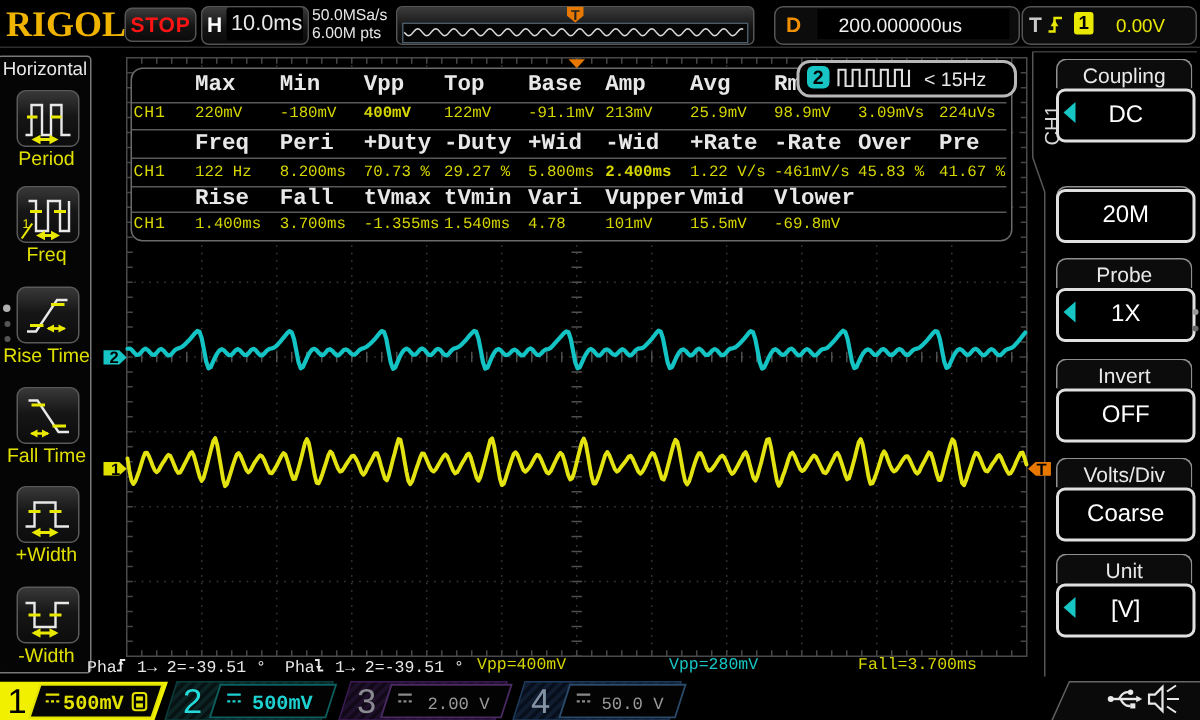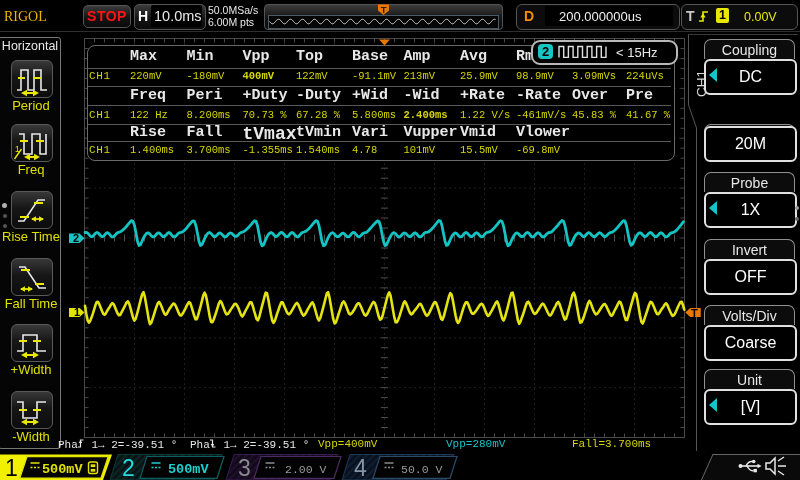--- a/index.html
+++ b/index.html
@@ -20,21 +20,21 @@
       <path d="M85.0,305.7 L86.3,313.9 L87.6,320.3 L88.9,322.7 L90.2,320.9 L91.5,317.5 L92.8,313.9 L94.1,309.6 L95.4,305.3 L96.7,302.0 L98.0,301.8 L99.3,304.2 L100.6,307.4 L101.9,310.8 L103.2,313.7 L104.5,314.8 L105.8,313.5 L107.1,311.0 L108.4,308.8 L109.7,307.0 L111.0,304.7 L112.3,303.2 L113.6,304.0 L114.9,306.9 L116.2,310.2 L117.5,313.3 L118.8,315.3 L120.1,315.0 L121.4,312.7 L122.7,310.1 L124.0,307.6 L125.3,305.1 L126.6,302.4 L127.9,301.3 L129.2,303.7 L130.5,308.2 L131.8,313.1 L133.1,317.9 L134.4,320.6 L135.7,318.7 L137.0,314.2 L138.3,309.2 L139.6,303.9 L140.9,298.9 L142.2,294.1 L143.5,292.1 L144.8,296.6 L146.1,304.1 L147.4,311.5 L148.7,319.3 L150.0,324.1 L151.3,322.8 L152.6,318.9 L153.9,314.8 L155.2,310.5 L156.5,306.6 L157.8,303.2 L159.1,302.0 L160.4,303.9 L161.7,307.1 L163.0,310.4 L164.3,313.5 L165.6,314.9 L166.9,313.7 L168.2,311.2 L169.5,308.8 L170.8,306.9 L172.1,305.0 L173.4,303.5 L174.7,304.1 L176.0,306.4 L177.3,309.5 L178.6,312.7 L179.9,315.2 L181.2,315.5 L182.5,313.7 L183.8,311.6 L185.1,309.2 L186.4,306.4 L187.7,303.9 L189.0,302.1 L190.3,303.1 L191.6,307.0 L192.9,311.4 L194.2,315.8 L195.5,319.3 L196.8,319.2 L198.1,315.3 L199.4,310.6 L200.7,305.9 L202.0,300.6 L203.3,295.4 L204.6,292.7 L205.9,295.4 L207.2,302.1 L208.5,309.6 L209.8,316.9 L211.1,321.9 L212.4,322.3 L213.7,319.5 L215.0,315.8 L216.3,311.8 L217.6,307.7 L218.9,303.4 L220.2,301.0 L221.5,302.3 L222.8,305.8 L224.1,309.3 L225.4,312.5 L226.7,314.4 L228.0,313.9 L229.3,312.1 L230.6,309.9 L231.9,307.9 L233.2,306.0 L234.5,304.1 L235.8,303.8 L237.1,305.6 L238.4,308.1 L239.7,311.4 L241.0,314.9 L242.3,316.5 L243.6,314.8 L244.9,311.9 L246.2,309.5 L247.5,307.2 L248.8,304.5 L250.1,302.2 L251.4,302.2 L252.7,305.7 L254.0,310.5 L255.3,314.9 L256.6,319.0 L257.9,320.3 L259.2,317.2 L260.5,312.1 L261.8,306.9 L263.1,302.2 L264.4,297.0 L265.7,292.7 L267.0,293.2 L268.3,299.2 L269.6,306.9 L270.9,314.2 L272.2,320.5 L273.5,322.8 L274.8,320.8 L276.1,317.0 L277.4,312.9 L278.7,309.3 L280.0,305.4 L281.3,302.3 L282.6,302.4 L283.9,305.2 L285.2,308.3 L286.5,311.3 L287.8,313.6 L289.1,314.3 L290.4,313.1 L291.7,310.9 L293.0,308.6 L294.3,306.4 L295.6,304.2 L296.9,302.9 L298.2,304.3 L299.5,307.4 L300.8,310.7 L302.1,313.8 L303.4,315.6 L304.7,314.9 L306.0,312.8 L307.3,310.2 L308.6,307.9 L309.9,305.8 L311.2,303.4 L312.5,302.3 L313.8,304.8 L315.1,309.4 L316.4,314.0 L317.7,318.4 L319.0,320.5 L320.3,318.0 L321.6,313.4 L322.9,308.6 L324.2,303.7 L325.5,298.7 L326.8,293.5 L328.1,292.2 L329.4,297.1 L330.7,304.5 L332.0,312.0 L333.3,319.2 L334.6,323.4 L335.9,322.4 L337.2,318.6 L338.5,314.3 L339.8,310.3 L341.1,306.3 L342.4,302.8 L343.7,301.5 L345.0,303.2 L346.3,306.5 L347.6,310.1 L348.9,313.4 L350.2,314.5 L351.5,313.3 L352.8,311.8 L354.1,309.8 L355.4,307.3 L356.7,304.8 L358.0,303.2 L359.3,303.6 L360.6,306.0 L361.9,309.1 L363.2,312.2 L364.5,314.9 L365.8,315.7 L367.1,314.2 L368.4,311.6 L369.7,308.7 L371.0,306.0 L372.3,303.5 L373.6,301.9 L374.9,303.1 L376.2,306.9 L377.5,311.9 L378.8,316.8 L380.1,319.7 L381.4,318.9 L382.7,315.2 L384.0,310.2 L385.3,304.8 L386.6,299.7 L387.9,294.8 L389.2,292.3 L390.5,295.6 L391.8,302.8 L393.1,310.5 L394.4,317.7 L395.7,322.3 L397.0,322.3 L398.3,319.5 L399.6,315.9 L400.9,311.7 L402.2,307.5 L403.5,303.3 L404.8,301.3 L406.1,303.2 L407.4,306.5 L408.7,309.9 L410.0,313.0 L411.3,314.4 L412.6,313.4 L413.9,311.5 L415.2,309.9 L416.5,308.2 L417.8,306.4 L419.1,304.4 L420.4,303.8 L421.7,305.7 L423.0,308.7 L424.3,311.6 L425.6,314.4 L426.9,315.8 L428.2,314.6 L429.5,312.3 L430.8,309.7 L432.1,306.7 L433.4,303.9 L434.7,302.0 L436.0,302.7 L437.3,306.0 L438.6,310.2 L439.9,314.7 L441.2,319.0 L442.5,319.8 L443.8,316.3 L445.1,311.3 L446.4,306.3 L447.7,301.2 L449.0,296.3 L450.3,293.2 L451.6,294.6 L452.9,300.5 L454.2,307.9 L455.5,315.2 L456.8,320.9 L458.1,323.0 L459.4,321.0 L460.7,317.0 L462.0,312.5 L463.3,308.4 L464.6,304.8 L465.9,302.2 L467.2,302.2 L468.5,304.8 L469.8,308.5 L471.1,311.9 L472.4,313.8 L473.7,313.6 L475.0,312.2 L476.3,310.5 L477.6,308.5 L478.9,306.4 L480.2,304.6 L481.5,303.7 L482.8,304.8 L484.1,307.6 L485.4,310.9 L486.7,314.0 L488.0,315.9 L489.3,314.9 L490.6,312.6 L491.9,310.3 L493.2,307.8 L494.5,305.4 L495.8,302.7 L497.1,301.4 L498.4,304.2 L499.7,309.1 L501.0,314.1 L502.3,318.7 L503.6,320.4 L504.9,317.6 L506.2,312.9 L507.5,308.2 L508.8,302.8 L510.1,297.5 L511.4,293.1 L512.7,292.7 L514.0,298.1 L515.3,305.8 L516.6,313.3 L517.9,320.5 L519.2,323.9 L520.5,321.7 L521.8,317.7 L523.1,314.3 L524.4,310.2 L525.7,305.9 L527.0,302.6 L528.3,301.7 L529.6,303.7 L530.9,306.9 L532.2,310.0 L533.5,312.8 L534.8,314.0 L536.1,313.2 L537.4,311.3 L538.7,309.2 L540.0,307.2 L541.3,305.0 L542.6,303.6 L543.9,304.5 L545.2,307.0 L546.5,309.7 L547.8,312.5 L549.1,315.0 L550.4,315.5 L551.7,313.8 L553.0,310.9 L554.3,308.4 L555.6,306.0 L556.9,303.1 L558.2,301.9 L559.5,304.0 L560.8,307.9 L562.1,311.9 L563.4,316.3 L564.7,319.6 L566.0,318.9 L567.3,314.6 L568.6,309.8 L569.9,305.0 L571.2,299.6 L572.5,294.7 L573.8,292.7 L575.1,296.1 L576.4,302.9 L577.7,310.5 L579.0,317.9 L580.3,322.6 L581.6,322.3 L582.9,319.3 L584.2,315.7 L585.5,311.7 L586.8,307.5 L588.1,303.1 L589.4,300.9 L590.7,302.9 L592.0,306.7 L593.3,310.0 L594.6,312.8 L595.9,314.4 L597.2,313.7 L598.5,312.0 L599.8,310.0 L601.1,307.8 L602.4,305.9 L603.7,304.3 L605.0,304.1 L606.3,306.1 L607.6,309.0 L608.9,311.8 L610.2,314.5 L611.5,315.8 L612.8,314.4 L614.1,311.5 L615.4,309.0 L616.7,306.7 L618.0,303.9 L619.3,301.6 L620.6,302.3 L621.9,306.1 L623.2,311.0 L624.5,316.1 L625.8,320.0 L627.1,320.0 L628.4,315.9 L629.7,310.5 L631.0,305.7 L632.3,301.1 L633.6,296.4 L634.9,292.9 L636.2,294.2 L637.5,300.5 L638.8,308.3 L640.1,316.0 L641.4,322.0 L642.7,323.5 L644.0,320.4 L645.3,316.3 L646.6,312.5 L647.9,308.5 L649.2,304.5 L650.5,301.9 L651.8,302.4 L653.1,304.9 L654.4,308.1 L655.7,311.4 L657.0,313.9 L658.3,314.3 L659.6,312.6 L660.9,310.3 L662.2,308.4 L663.5,306.7 L664.8,304.4 L666.1,303.3 L667.4,305.1 L668.7,308.3 L670.0,311.3 L671.3,314.0 L672.6,315.9 L673.9,315.4 L675.2,313.2 L676.5,310.3 L677.8,307.2 L679.1,304.5 L680.4,302.0 L681.7,301.7 L683.0,305.2 L684.3,309.7" stroke="#e3e312" stroke-width="2.6" fill="none" stroke-linejoin="round" stroke-linecap="round"></path>
       <path d="M379,39.5 h11 l-5.5,6 z" fill="#e87800"></path>
       <path d="M69,233.5 h10.5 l5,4.8 -5,4.7 h-10.5 z" fill="#17c5c5"></path>
       <text x="73" y="242" font-size="11" font-weight="bold" fill="#000" font-family="Liberation Sans">2</text>
       <path d="M69,308 h10.5 l5,4.5 -5,4.5 h-10.5 z" fill="#e2e200"></path>
       <text x="74" y="316.4" font-size="11" font-weight="bold" fill="#000" font-family="Liberation Sans">1</text>
       <path d="M700.5,308 h-10 l-5,4.5 5,4.5 h10 z" fill="#e87800"></path>
       <text x="691.5" y="316.6" font-size="10" font-weight="bold" fill="#000" font-family="Liberation Sans">T</text>
     </svg>
 <div style="position:absolute;left:0;top:31px;width:800px;height:1px;background:#2e2e2e;"></div>
-<div style="position:absolute;left:4px;top:6px;color:#f0b400;font-family:'Liberation Serif',serif;font-weight:normal;font-size:14px;line-height:22px;">RIGOL</div>
+<div style="position:absolute;left:4px;top:6px;color:#f0b400;font-family:'Liberation Serif',serif;font-weight:bold;font-size:24px;line-height:22px;">RIGOL</div>
 <div class="btn" style="left:83px;top:5px;width:46px;height:21px;color:#ff1414;font-weight:bold;font-size:14px;text-align:center;line-height:21px;letter-spacing:0.5px;">STOP</div>
 <div class="btn" style="left:134px;top:4px;width:70px;height:24px;"></div>
 <div style="position:absolute;left:138px;top:8px;color:#fff;font-weight:bold;font-size:14px;">H</div>
 <div style="position:absolute;left:151px;top:5px;width:51px;height:22px;background:#000;border-radius:2px;"></div>
 <div style="position:absolute;left:154px;top:8px;color:#e8e8e8;font-size:14.5px;">10.0ms</div>
 <div style="position:absolute;left:208px;top:4px;color:#e8e8e8;font-size:10.5px;line-height:12px;">50.0MSa/s<br>6.00M pts</div>
 <div class="btn" style="left:264px;top:4px;width:237px;height:24px;border-radius:4px;"></div>
 <div style="position:absolute;left:268px;top:15px;width:229px;height:12px;background:#060606;border:1px solid #4a5a66;"></div>
 <svg style="position:absolute;left:0;top:0" width="800" height="32" viewBox="0 0 800 32">
       <polyline points="269.5,21.5 270.5,22.6 271.5,23.5 272.5,23.8 273.5,23.5 274.5,22.7 275.5,21.5 276.5,20.4 277.5,19.5 278.5,19.2 279.5,19.5 280.5,20.3 281.5,21.5 282.5,22.6 283.5,23.5 284.5,23.8 285.5,23.5 286.5,22.7 287.5,21.5 288.5,20.4 289.5,19.5 290.5,19.2 291.5,19.5 292.5,20.3 293.5,21.5 294.5,22.6 295.5,23.5 296.5,23.8 297.5,23.5 298.5,22.7 299.5,21.5 300.5,20.4 301.5,19.5 302.5,19.2 303.5,19.5 304.5,20.3 305.5,21.5 306.5,22.6 307.5,23.5 308.5,23.8 309.5,23.5 310.5,22.7 311.5,21.5 312.5,20.4 313.5,19.5 314.5,19.2 315.5,19.5 316.5,20.3 317.5,21.5 318.5,22.6 319.5,23.5 320.5,23.8 321.5,23.5 322.5,22.7 323.5,21.5 324.5,20.4 325.5,19.5 326.5,19.2 327.5,19.5 328.5,20.3 329.5,21.5 330.5,22.6 331.5,23.5 332.5,23.8 333.5,23.5 334.5,22.7 335.5,21.5 336.5,20.4 337.5,19.5 338.5,19.2 339.5,19.5 340.5,20.3 341.5,21.5 342.5,22.6 343.5,23.5 344.5,23.8 345.5,23.5 346.5,22.7 347.5,21.5 348.5,20.4 349.5,19.5 350.5,19.2 351.5,19.5 352.5,20.3 353.5,21.5 354.5,22.6 355.5,23.5 356.5,23.8 357.5,23.5 358.5,22.7 359.5,21.5 360.5,20.4 361.5,19.5 362.5,19.2 363.5,19.5 364.5,20.3 365.5,21.5 366.5,22.6 367.5,23.5 368.5,23.8 369.5,23.5 370.5,22.7 371.5,21.5 372.5,20.4 373.5,19.5 374.5,19.2 375.5,19.5 376.5,20.3 377.5,21.5 378.5,22.6 379.5,23.5 380.5,23.8 381.5,23.5 382.5,22.7 383.5,21.5 384.5,20.4 385.5,19.5 386.5,19.2 387.5,19.5 388.5,20.3 389.5,21.5 390.5,22.6 391.5,23.5 392.5,23.8 393.5,23.5 394.5,22.7 395.5,21.5 396.5,20.4 397.5,19.5 398.5,19.2 399.5,19.5 400.5,20.3 401.5,21.5 402.5,22.6 403.5,23.5 404.5,23.8 405.5,23.5 406.5,22.7 407.5,21.5 408.5,20.4 409.5,19.5 410.5,19.2 411.5,19.5 412.5,20.3 413.5,21.5 414.5,22.6 415.5,23.5 416.5,23.8 417.5,23.5 418.5,22.7 419.5,21.5 420.5,20.4 421.5,19.5 422.5,19.2 423.5,19.5 424.5,20.3 425.5,21.5 426.5,22.6 427.5,23.5 428.5,23.8 429.5,23.5 430.5,22.7 431.5,21.5 432.5,20.4 433.5,19.5 434.5,19.2 435.5,19.5 436.5,20.3 437.5,21.5 438.5,22.6 439.5,23.5 440.5,23.8 441.5,23.5 442.5,22.7 443.5,21.5 444.5,20.4 445.5,19.5 446.5,19.2 447.5,19.5 448.5,20.3 449.5,21.5 450.5,22.6 451.5,23.5 452.5,23.8 453.5,23.5 454.5,22.7 455.5,21.5 456.5,20.4 457.5,19.5 458.5,19.2 459.5,19.5 460.5,20.3 461.5,21.5 462.5,22.6 463.5,23.5 464.5,23.8 465.5,23.5 466.5,22.7 467.5,21.5 468.5,20.4 469.5,19.5 470.5,19.2 471.5,19.5 472.5,20.3 473.5,21.5 474.5,22.6 475.5,23.5 476.5,23.8 477.5,23.5 478.5,22.7 479.5,21.5 480.5,20.4 481.5,19.5 482.5,19.2 483.5,19.5 484.5,20.3 485.5,21.5 486.5,22.6 487.5,23.5 488.5,23.8 489.5,23.5 490.5,22.7 491.5,21.5 492.5,20.4 493.5,19.5 494.5,19.2 495.5,19.5" stroke="#d8d8d8" stroke-width="1" fill="none"></polyline>
@@ -85,30 +85,30 @@
 <div class="mono" style="position:absolute;left:352px;top:86.9px;font-size:15px;font-weight:bold;color:#e8e8e8;white-space:pre;">+Wid</div>
 <div class="mono" style="position:absolute;left:403.5px;top:86.9px;font-size:15px;font-weight:bold;color:#e8e8e8;white-space:pre;">-Wid</div>
 <div class="mono" style="position:absolute;left:460px;top:86.9px;font-size:15px;font-weight:bold;color:#e8e8e8;white-space:pre;">+Rate</div>
 <div class="mono" style="position:absolute;left:516px;top:86.9px;font-size:15px;font-weight:bold;color:#e8e8e8;white-space:pre;">-Rate</div>
 <div class="mono" style="position:absolute;left:572px;top:86.9px;font-size:15px;font-weight:bold;color:#e8e8e8;white-space:pre;">Over</div>
 <div class="mono" style="position:absolute;left:626px;top:86.9px;font-size:15px;font-weight:bold;color:#e8e8e8;white-space:pre;">Pre</div>
 <div class="mono" style="position:absolute;left:89px;top:108.6px;font-size:11px;letter-spacing:0.6px;color:#d6d600;">CH1</div>
 <div class="mono" style="position:absolute;left:130px;top:108.7px;font-size:10.5px;font-weight:normal;color:#d6d600;white-space:pre;">122 Hz</div>
 <div class="mono" style="position:absolute;left:186.5px;top:108.7px;font-size:10.5px;font-weight:normal;color:#d6d600;white-space:pre;">8.200ms</div>
 <div class="mono" style="position:absolute;left:242.5px;top:108.7px;font-size:10.5px;font-weight:normal;color:#d6d600;white-space:pre;">70.73 %</div>
-<div class="mono" style="position:absolute;left:296px;top:108.7px;font-size:10.5px;font-weight:normal;color:#d6d600;white-space:pre;">67.28 %</div>
+<div class="mono" style="position:absolute;left:296px;top:108.7px;font-size:10.5px;font-weight:normal;color:#d6d600;white-space:pre;">29.27 %</div>
 <div class="mono" style="position:absolute;left:352px;top:108.7px;font-size:10.5px;font-weight:normal;color:#d6d600;white-space:pre;">5.800ms</div>
 <div class="mono" style="position:absolute;left:403.5px;top:108.7px;font-size:10.5px;font-weight:bold;color:#d6d600;white-space:pre;">2.400ms</div>
 <div class="mono" style="position:absolute;left:460px;top:108.7px;font-size:10.5px;font-weight:normal;color:#d6d600;white-space:pre;">1.22 V/s</div>
 <div class="mono" style="position:absolute;left:516px;top:108.7px;font-size:10.5px;font-weight:normal;color:#d6d600;white-space:pre;">-461mV/s</div>
 <div class="mono" style="position:absolute;left:572px;top:108.7px;font-size:10.5px;font-weight:normal;color:#d6d600;white-space:pre;">45.83 %</div>
 <div class="mono" style="position:absolute;left:626px;top:108.7px;font-size:10.5px;font-weight:normal;color:#d6d600;white-space:pre;">41.67 %</div>
 <div class="mono" style="position:absolute;left:130px;top:124.2px;font-size:15px;font-weight:bold;color:#e8e8e8;white-space:pre;">Rise</div>
 <div class="mono" style="position:absolute;left:186.5px;top:124.2px;font-size:15px;font-weight:bold;color:#e8e8e8;white-space:pre;">Fall</div>
-<div class="mono" style="position:absolute;left:242.5px;top:124.2px;font-size:18px;font-weight:bold;color:#e8e8e8;white-space:pre;">tVmax</div>
+<div class="mono" style="position:absolute;left:242.5px;top:124.2px;font-size:15px;font-weight:bold;color:#e8e8e8;white-space:pre;">tVmax</div>
 <div class="mono" style="position:absolute;left:296px;top:124.2px;font-size:15px;font-weight:bold;color:#e8e8e8;white-space:pre;">tVmin</div>
 <div class="mono" style="position:absolute;left:352px;top:124.2px;font-size:15px;font-weight:bold;color:#e8e8e8;white-space:pre;">Vari</div>
 <div class="mono" style="position:absolute;left:403.5px;top:124.2px;font-size:15px;font-weight:bold;color:#e8e8e8;white-space:pre;">Vupper</div>
 <div class="mono" style="position:absolute;left:460px;top:124.2px;font-size:15px;font-weight:bold;color:#e8e8e8;white-space:pre;">Vmid</div>
 <div class="mono" style="position:absolute;left:516px;top:124.2px;font-size:15px;font-weight:bold;color:#e8e8e8;white-space:pre;">Vlower</div>
 <div class="mono" style="position:absolute;left:89px;top:144.3px;font-size:11px;letter-spacing:0.6px;color:#d6d600;">CH1</div>
 <div class="mono" style="position:absolute;left:130px;top:144.4px;font-size:10.5px;font-weight:normal;color:#d6d600;white-space:pre;">1.400ms</div>
 <div class="mono" style="position:absolute;left:186.5px;top:144.4px;font-size:10.5px;font-weight:normal;color:#d6d600;white-space:pre;">3.700ms</div>
 <div class="mono" style="position:absolute;left:242.5px;top:144.4px;font-size:10.5px;font-weight:normal;color:#d6d600;white-space:pre;">-1.355ms</div>
 <div class="mono" style="position:absolute;left:296px;top:144.4px;font-size:10.5px;font-weight:normal;color:#d6d600;white-space:pre;">1.540ms</div>

